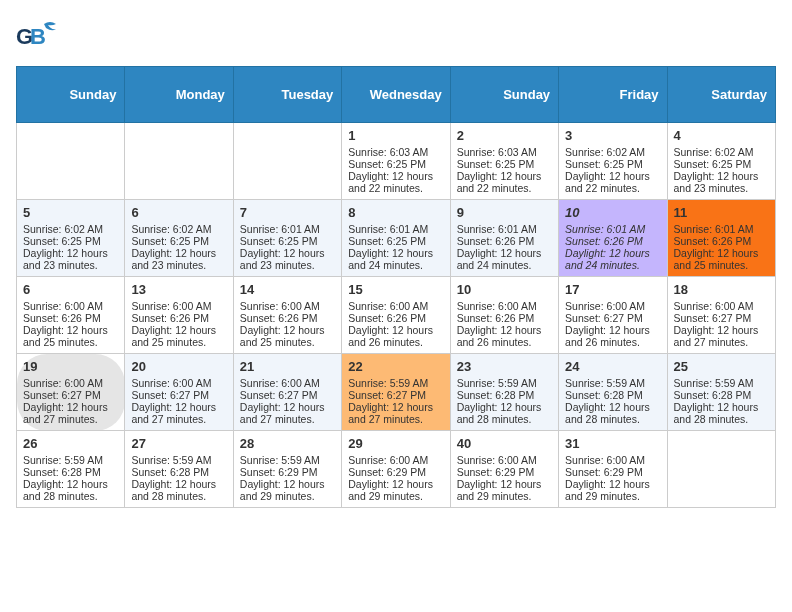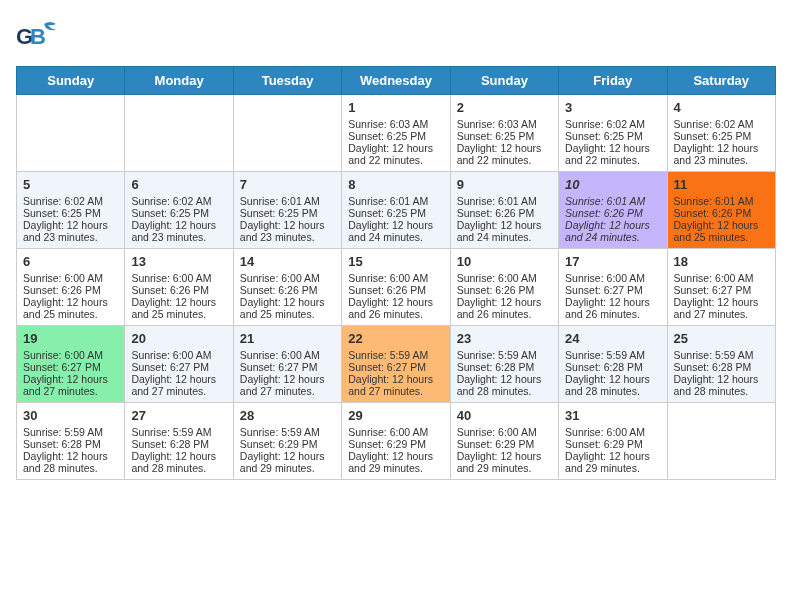--- a/index.html
+++ b/index.html
@@ -39,22 +39,22 @@
       color: #333;
     }
     .calendar {
       width: 100%;
       border-collapse: collapse;
       border: 1px solid #ccc;
     }
     .calendar th {
       background: #2e86c1;
       color: #fff;
-      text-align: center;
-      padding: 6px 8px;
+      text-align: right;
+      padding: 20px 8px;
       font-size: 13px;
       border: 1px solid #2272a3;
     }
     .calendar td {
       border: 1px solid #ccc;
       vertical-align: top;
       padding: 5px 6px;
       font-size: 10.5px;
       color: #333;
       width: calc(100% / 7);
@@ -225,21 +225,21 @@
           <div>Daylight: 12 hours and 26 minutes.</div>
         </td>
         <td>
           <span class="day-num">18</span>
           <div>Sunrise: 6:00 AM</div>
           <div>Sunset: 6:27 PM</div>
           <div>Daylight: 12 hours and 27 minutes.</div>
         </td>
       </tr>
       <tr>
-        <td style="background: #86efac;">
+        <td style="background: #e5e5e5; border-radius: 30px;">
           <span class="day-num">19</span>
           <div>Sunrise: 6:00 AM</div>
           <div>Sunset: 6:27 PM</div>
           <div>Daylight: 12 hours and 27 minutes.</div>
         </td>
         <td style="background: rgb(240, 245, 251);">
           <span class="day-num">20</span>
           <div>Sunrise: 6:00 AM</div>
           <div>Sunset: 6:27 PM</div>
           <div>Daylight: 12 hours and 27 minutes.</div>
@@ -270,21 +270,21 @@
         </td>
         <td style="background: rgb(240, 245, 251);">
           <span class="day-num">25</span>
           <div>Sunrise: 5:59 AM</div>
           <div>Sunset: 6:28 PM</div>
           <div>Daylight: 12 hours and 28 minutes.</div>
         </td>
       </tr>
       <tr>
         <td>
-          <span class="day-num">30</span>
+          <span class="day-num">26</span>
           <div>Sunrise: 5:59 AM</div>
           <div>Sunset: 6:28 PM</div>
           <div>Daylight: 12 hours and 28 minutes.</div>
         </td>
         <td>
           <span class="day-num">27</span>
           <div>Sunrise: 5:59 AM</div>
           <div>Sunset: 6:28 PM</div>
           <div>Daylight: 12 hours and 28 minutes.</div>
         </td>

